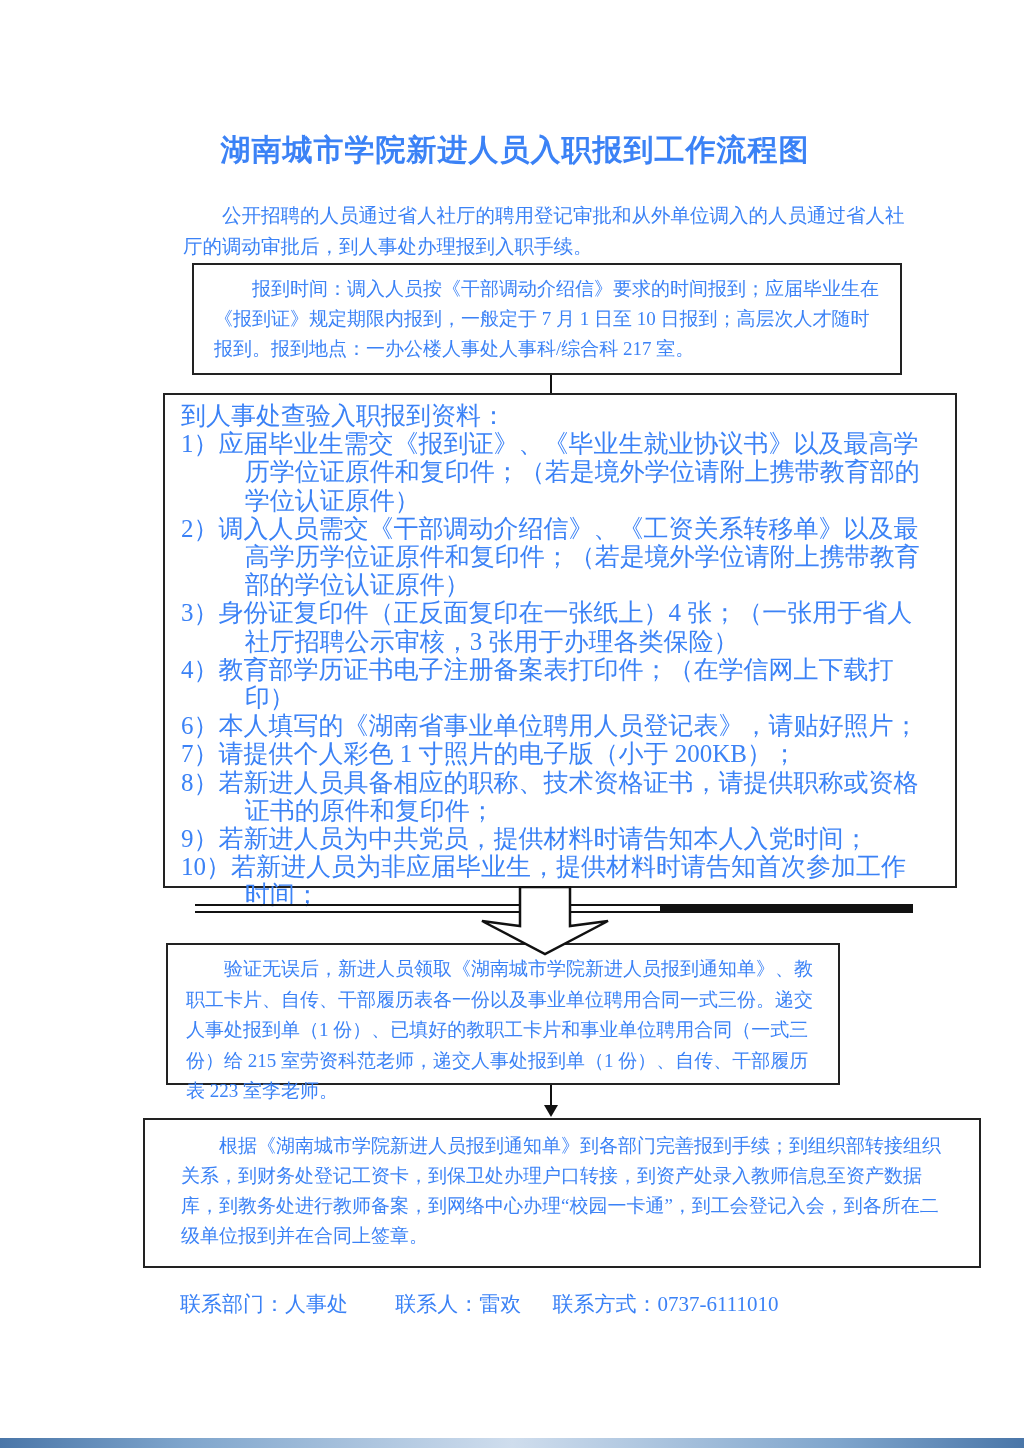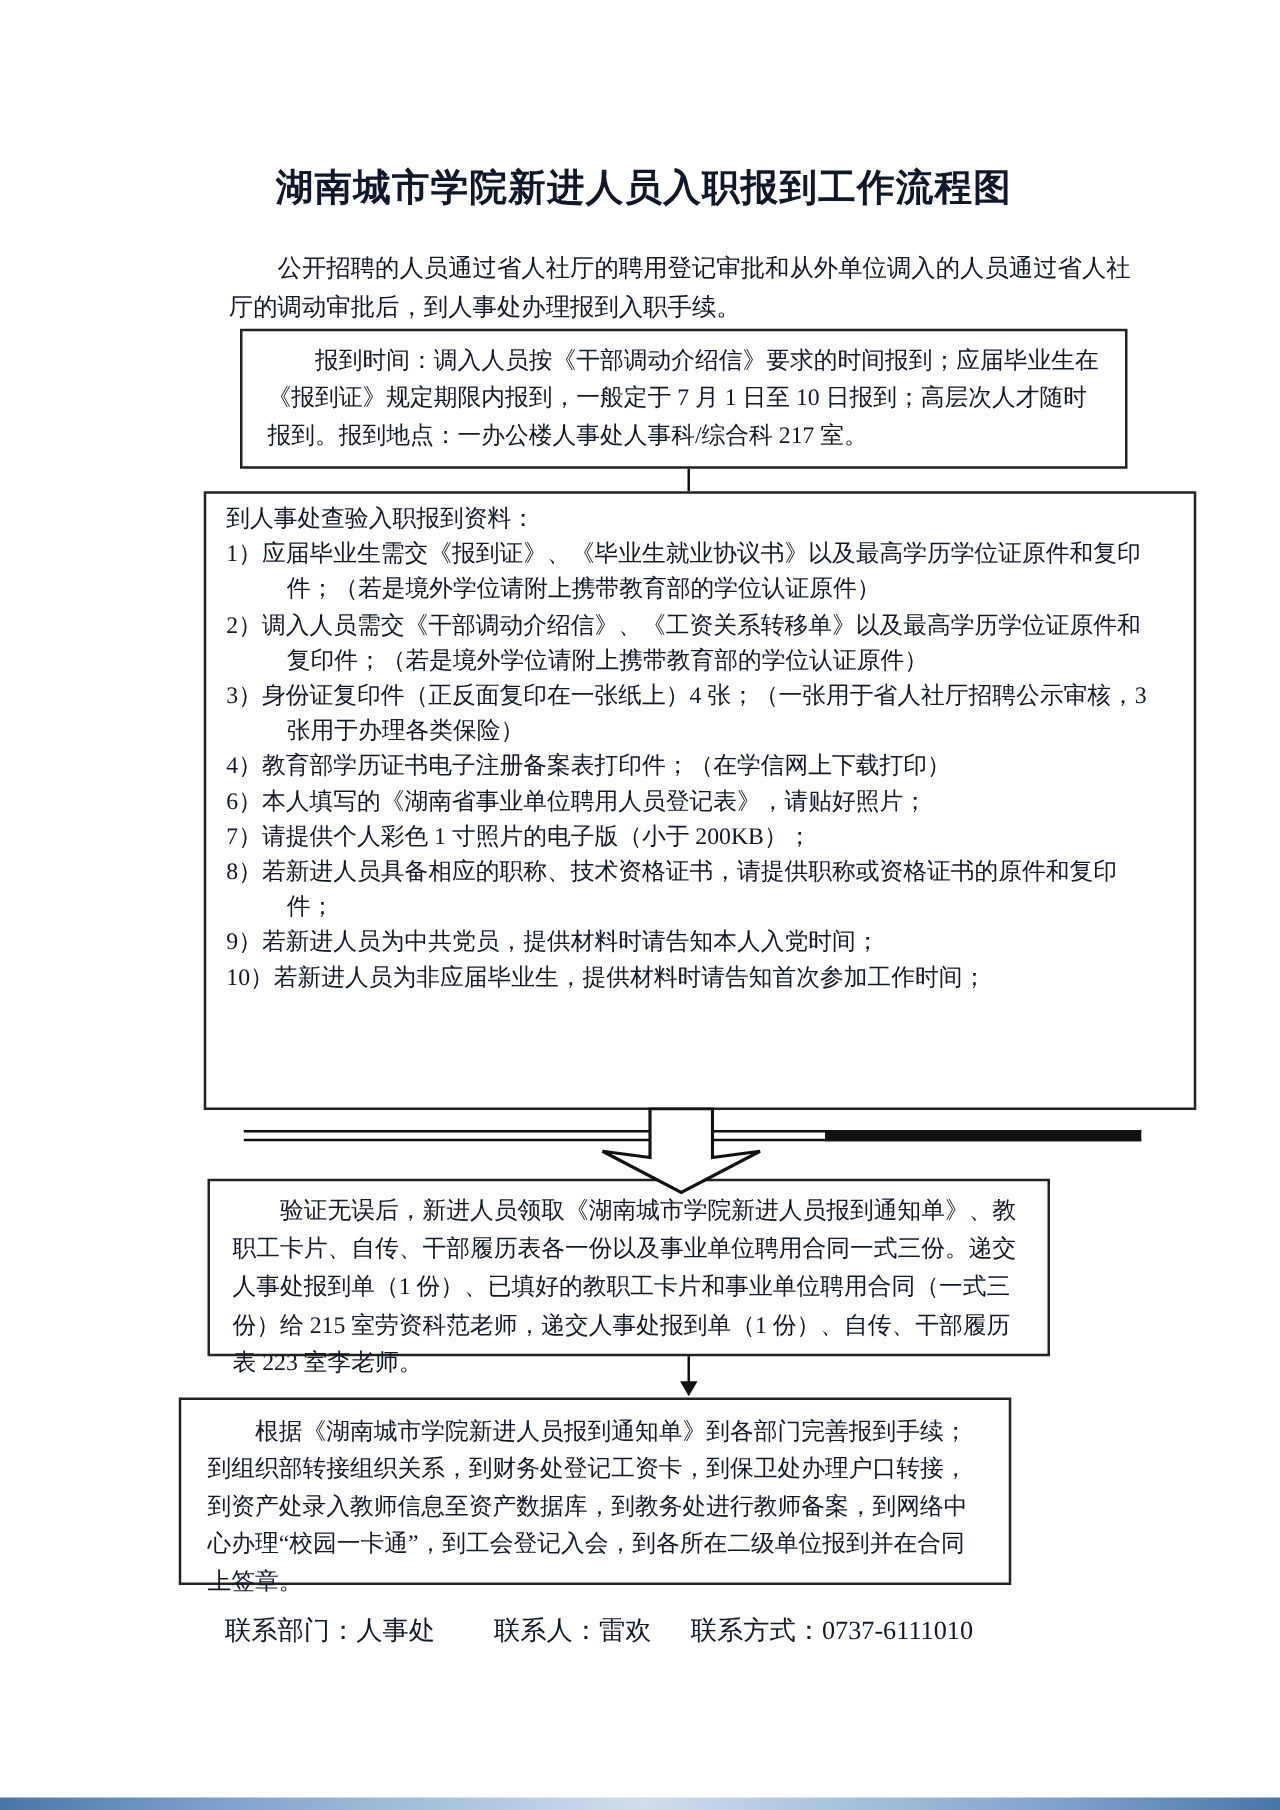--- a/index.html
+++ b/index.html
@@ -1,45 +1,45 @@
 <!DOCTYPE html>
 <html><head>
 <meta charset="utf-8">
 <style>
   html,body{margin:0;padding:0;background:#ffffff;}
   .page{
     position:relative;
     width:1024px;height:1448px;
     background:#ffffff;
     font-family:"Liberation Serif","DejaVu Serif",serif;
-    color:#0f172a;
+    color:#3b82f6;
     overflow:hidden;
   }
   .title{
     position:absolute;left:110px;top:130px;width:810px;
     text-align:center;font-size:30px;font-weight:bold;
     letter-spacing:1px;
   }
   .intro{
     position:absolute;left:183px;top:200px;width:722px;
     font-size:19.5px;line-height:31px;text-indent:2em;
   }
   .flowbox{
     position:absolute;box-sizing:border-box;
     background:#ffffff;border:2px solid #222222;
     font-size:19px;line-height:30px;
   }
   .box1{left:192px;top:263px;width:710px;height:112px;padding:9px 20px;}
   .box1 p,.box3 p,.box4 p{margin:0;text-indent:2em;}
   .box2{left:163px;top:393px;width:794px;height:495px;padding:7px 27px 7px 16px;
-        font-size:19px;line-height:28.2px;}
+        font-size:25px;line-height:28.2px;}
   .box2 .hd{margin:0;}
   .box2 .li{margin:0;padding-left:2.55em;text-indent:-2.55em;}
   .box3{left:166px;top:943px;width:674px;height:142px;padding:9px 18px;line-height:30.5px;}
-  .box4{left:143px;top:1118px;width:666px;height:150px;padding:11px 21px;}
+  .box4{left:143px;top:1118px;width:838px;height:150px;padding:11px 36px;}
   .vline{position:absolute;width:2px;background:#111;}
   .ahead{position:absolute;width:0;height:0;
          border-left:7px solid transparent;border-right:7px solid transparent;
          border-top:12px solid #111;}
   .dbl-line{
     position:absolute;left:195px;top:904px;width:718px;height:9px;
     box-sizing:border-box;border-top:2px solid #111;border-bottom:2px solid #111;
     z-index:1;
   }
   .dbl-line-thick{

